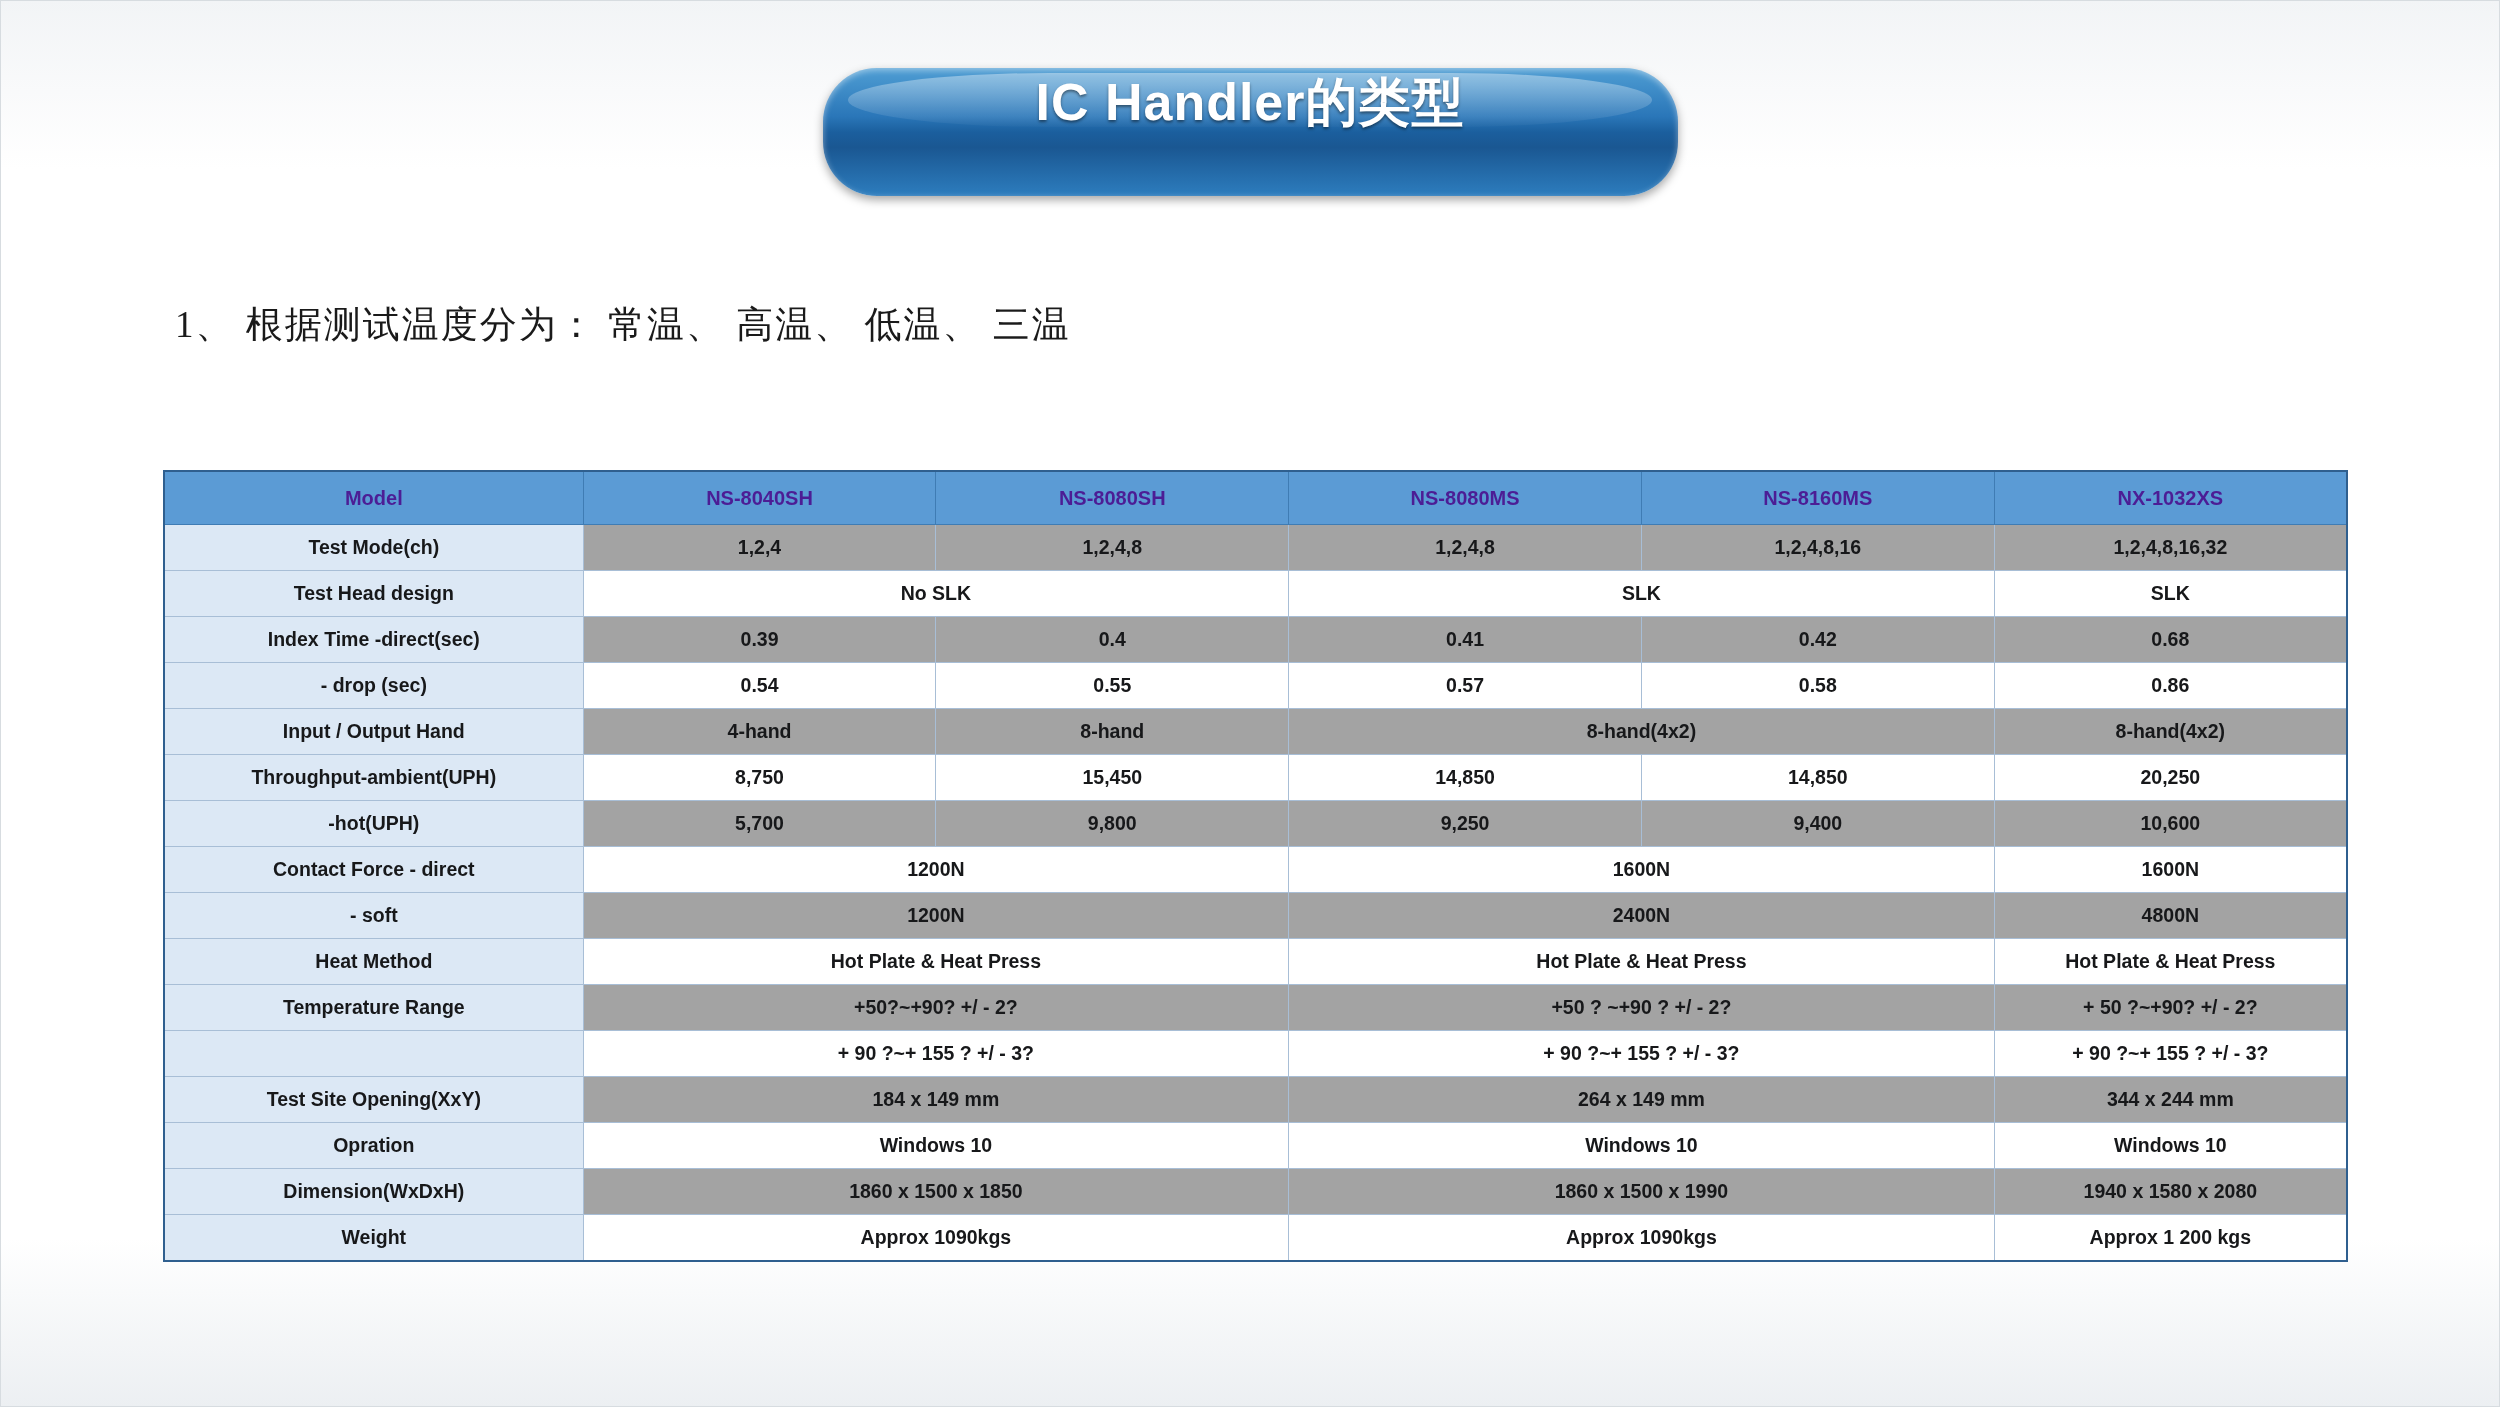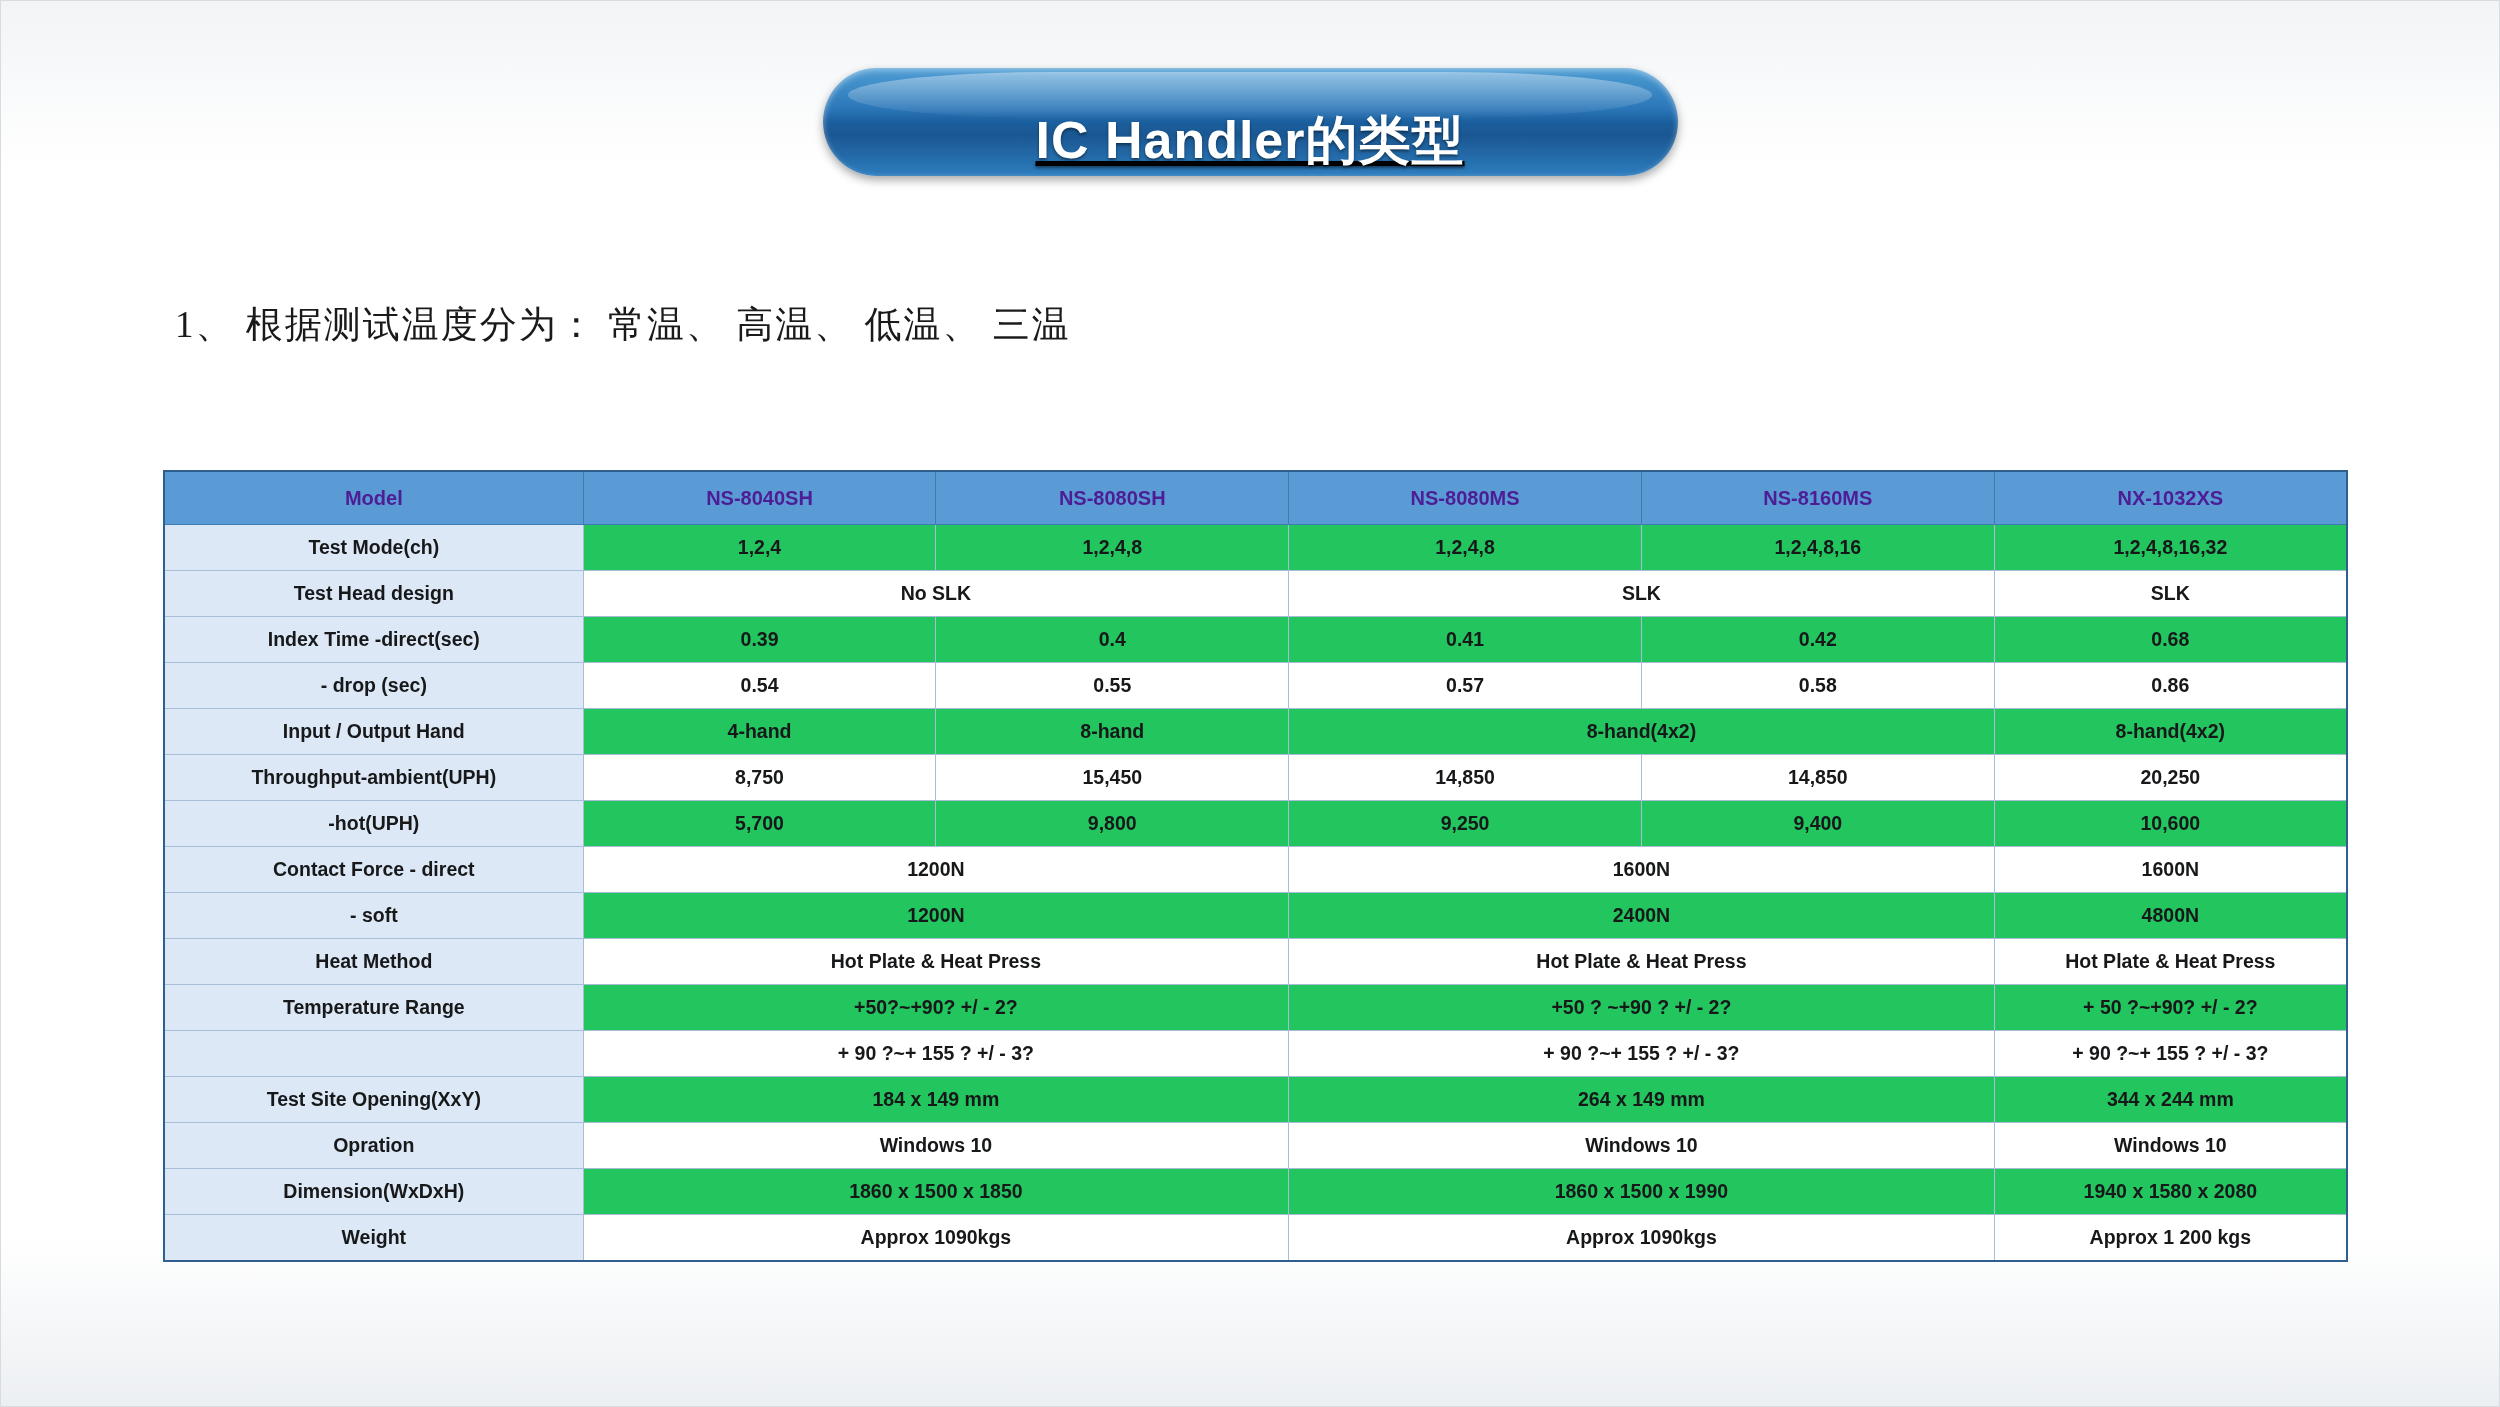--- a/index.html
+++ b/index.html
@@ -34,30 +34,29 @@
   .title-wrap {
     position: absolute;
     left: 0;
     top: 68px;
     width: 100%;
     display: flex;
     justify-content: center;
   }
   .title-pill {
     width: 855px;
-    height: 108px;
+    height: 128px;
     border-radius: 54px;
     background: linear-gradient(to bottom, #4f9ed4 0%, #2a76b8 38%, #1b5f9e 50%, #1a5792 62%, #2d7dbe 100%);
     box-shadow: 0 4px 10px rgba(0,0,0,0.35), inset 0 2px 6px rgba(255,255,255,0.45);
     display: flex;
-    align-items: flex-end;
+    align-items: flex-start;
     justify-content: center;
     position: relative;
     overflow: hidden;
-    text-decoration: underline;
   }
   .title-pill::after {
     content: "";
     position: absolute;
     left: 3%;
     top: 4%;
     width: 94%;
     height: 42%;
     border-radius: 50%/100%;
     background: linear-gradient(to bottom, rgba(255,255,255,0.40), rgba(255,255,255,0.02));
@@ -119,21 +118,21 @@
     background: #5b9bd5;
     color: #4c1d95;
     font-size: 20px;
     height: 52px;
     border: 1px solid #3f7cb4;
   }
   td.label, th.label {
     background: #dce8f5;
     text-align: center;
   }
-  tr.alt td.val { background: #22c55e; }
+  tr.alt td.val { background: #a3a3a3; }
   tr.plain td.val { background: #ffffff; }
   td.val-alt { background: #eaf1f9; }
   .col-label { width: 19.2%; }
   .col-d { width: 16.16%; }
 </style>
 </head>
 <body>
 
 <div class="slide">
 

